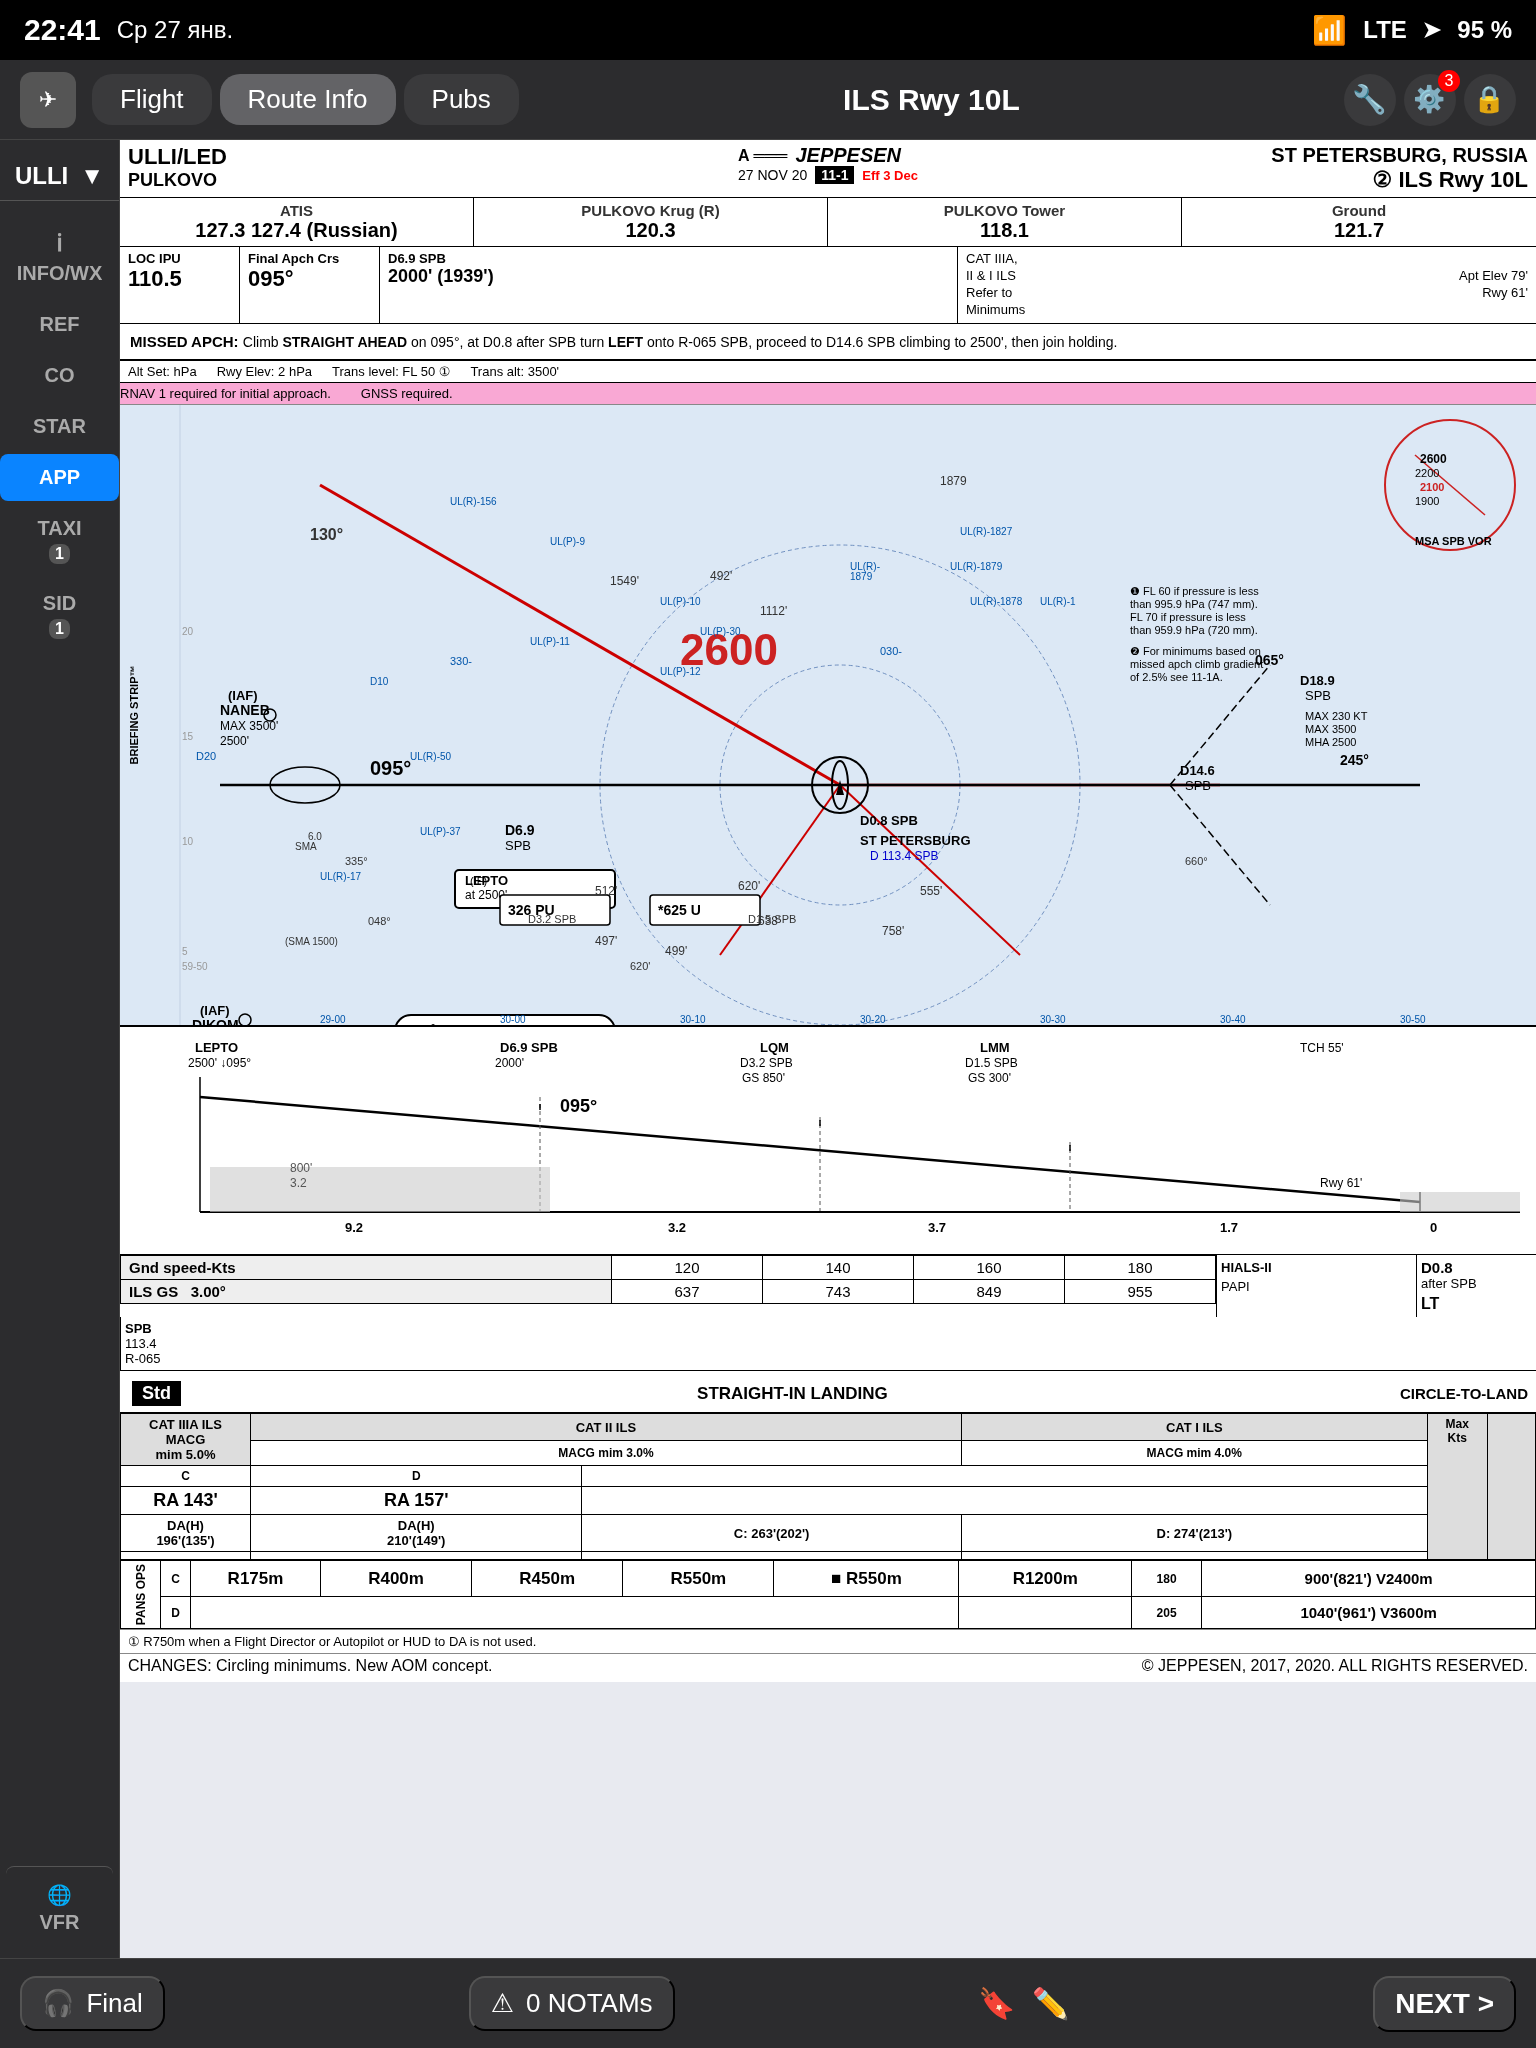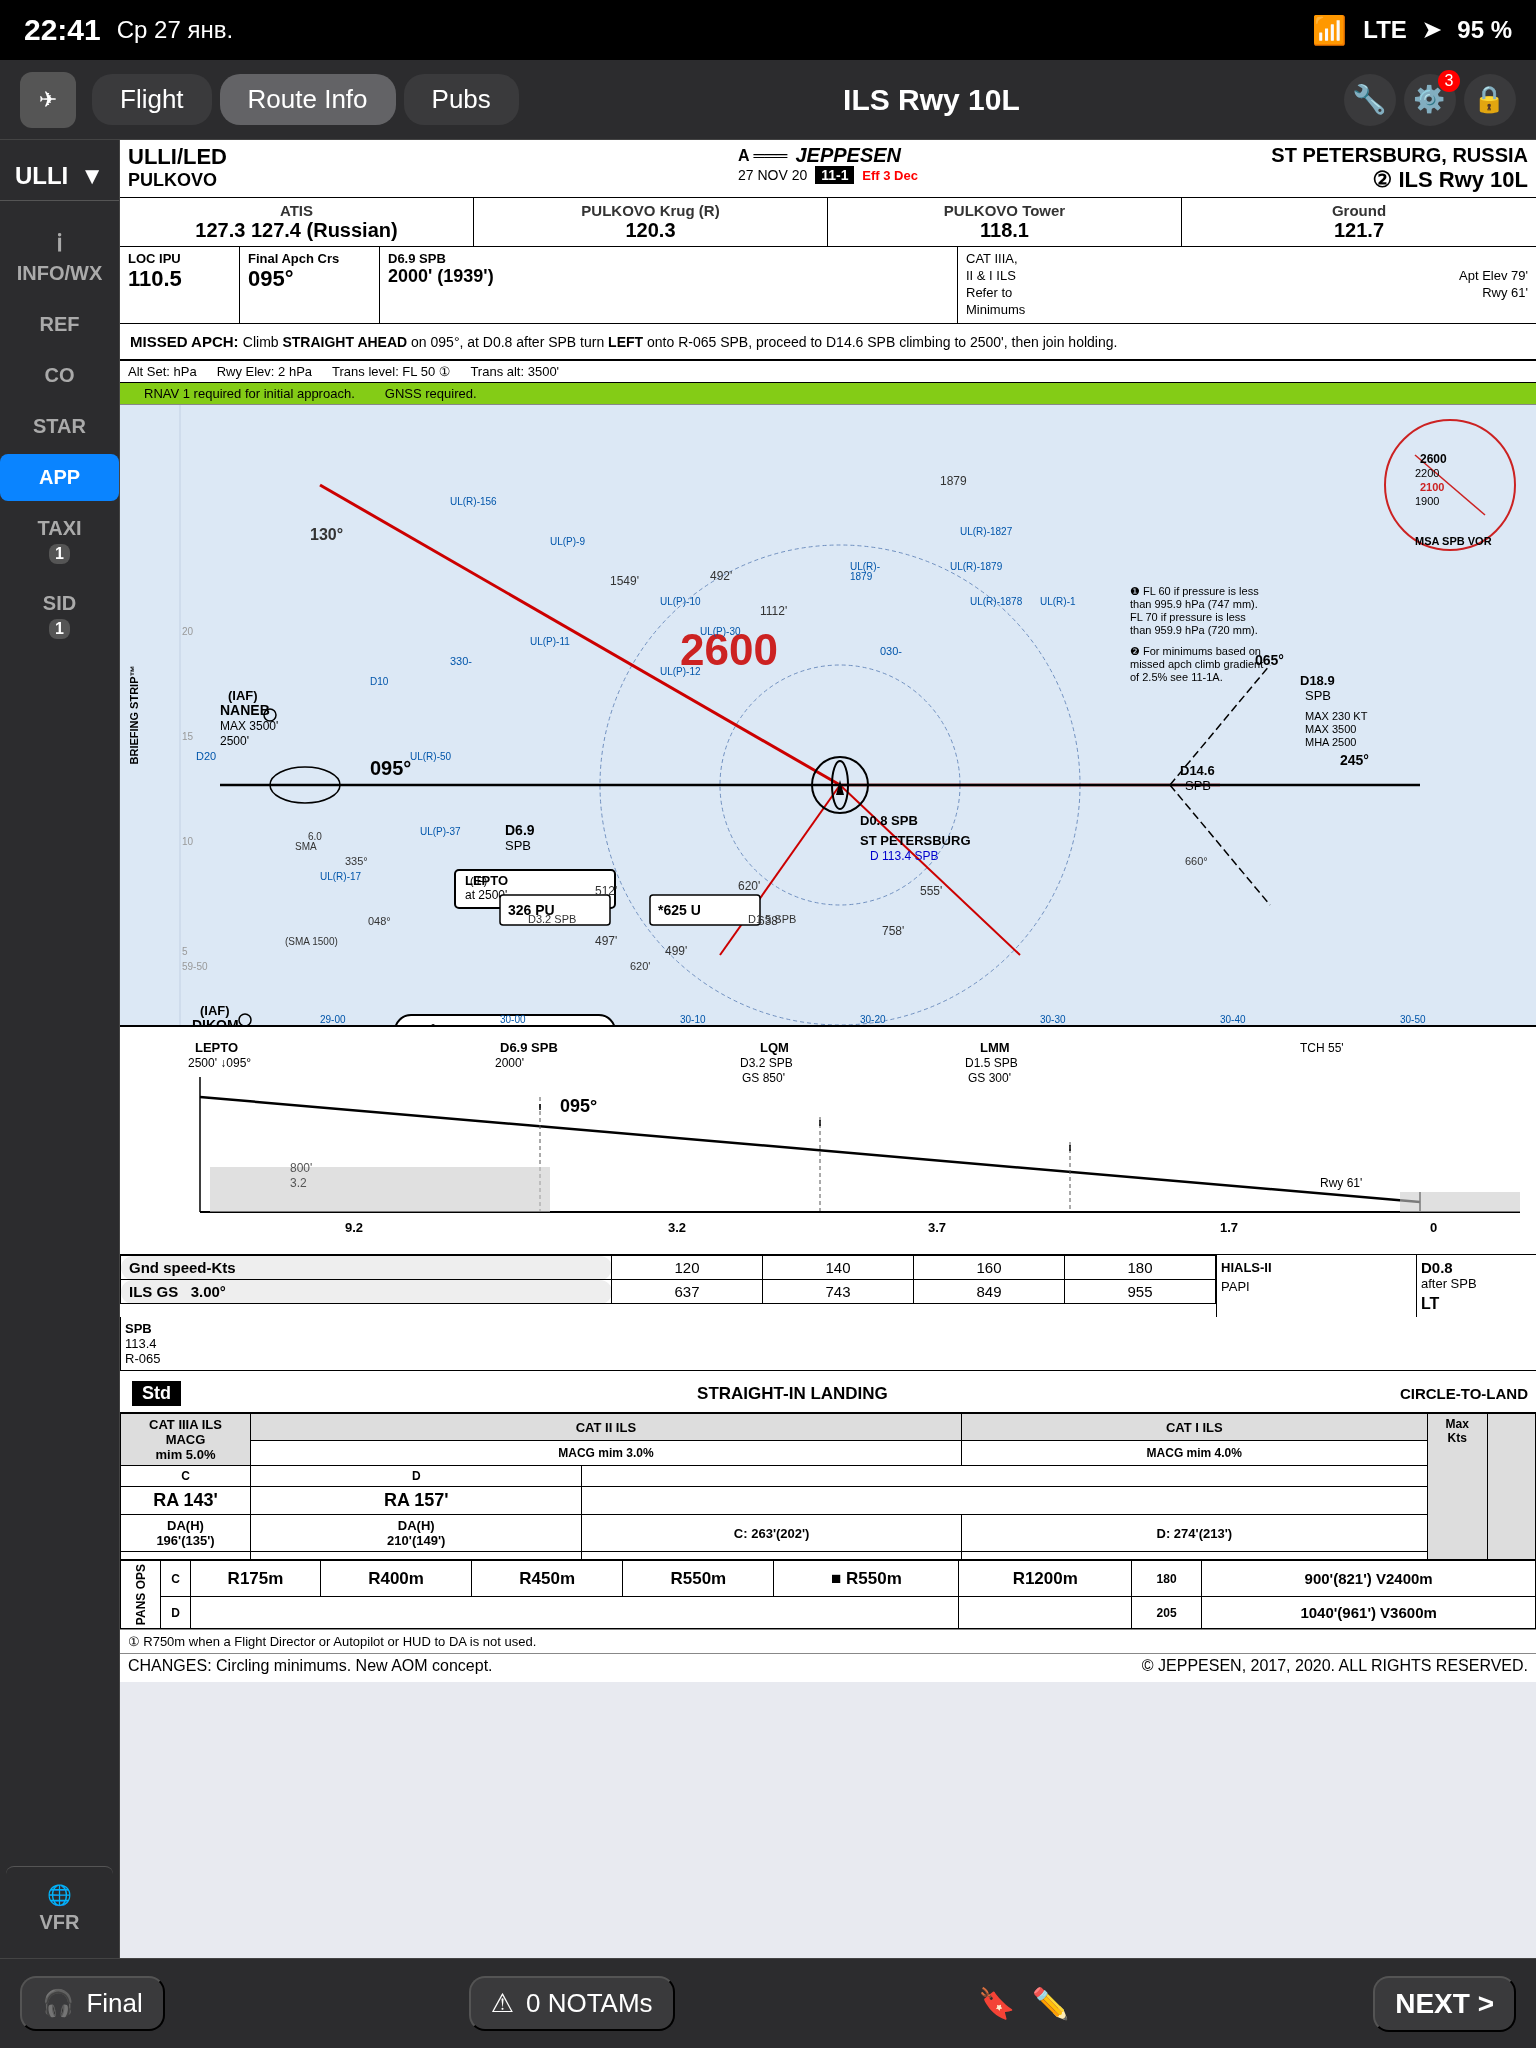--- a/index.html
+++ b/index.html
@@ -262,21 +262,21 @@
       width: 100%;
       border-collapse: collapse;
       font-size: 15px;
       background: #fff;
     }
     .mini-table td, .mini-table th {
       border: 1px solid #000;
       padding: 3px 6px;
       text-align: center;
     }
-    .mini-table th { font-weight: 700; background: #eee; border-radius: 12px; }
+    .mini-table th { font-weight: 700; background: #eee; }
 
     
     .min-table {
       width: 100%;
       border-collapse: collapse;
       font-size: 14px;
       background: #fff;
     }
     .min-table td, .min-table th {
       border: 1px solid #000;
@@ -433,21 +433,21 @@
       <span style="font-weight:900;font-size:15px;">MISSED APCH: </span>
       <span style="font-size:14px;">Climb <strong>STRAIGHT AHEAD</strong> on 095°, at D0.8 after SPB turn <strong>LEFT</strong> onto R-065 SPB, proceed to D14.6 SPB climbing to 2500', then join holding.</span>
     </div>
 
     <div style="background:#fff;border-bottom:1px solid #000;display:flex;gap:20px;padding:3px 8px;font-size:13px;">
       <span>Alt Set: hPa</span>
       <span>Rwy Elev: 2 hPa</span>
       <span>Trans level: FL 50 ①</span>
       <span>Trans alt: 3500'</span>
     </div>
-    <div style="background:#84cc16;border-bottom:1px solid #888;display:flex;gap:30px;padding:3px 24px;font-size:13px;">
+    <div style="background:#f9a8d4;border-bottom:1px solid #888;display:flex;gap:30px;padding:3px 0;font-size:13px;">
       <span>RNAV 1 required for initial approach.</span>
       <span>GNSS required.</span>
     </div>
 
     <div class="chart-diagram">
       <svg width="100%" height="620" viewBox="0 0 1416 620" xmlns="http://www.w3.org/2000/svg">
 
         <rect width="1416" height="620" fill="#dce8f5"></rect>
 
         <text x="18" y="310" font-size="11" font-weight="700" fill="#000" transform="rotate(-90,18,310)" text-anchor="middle">BRIEFING STRIP™</text>

